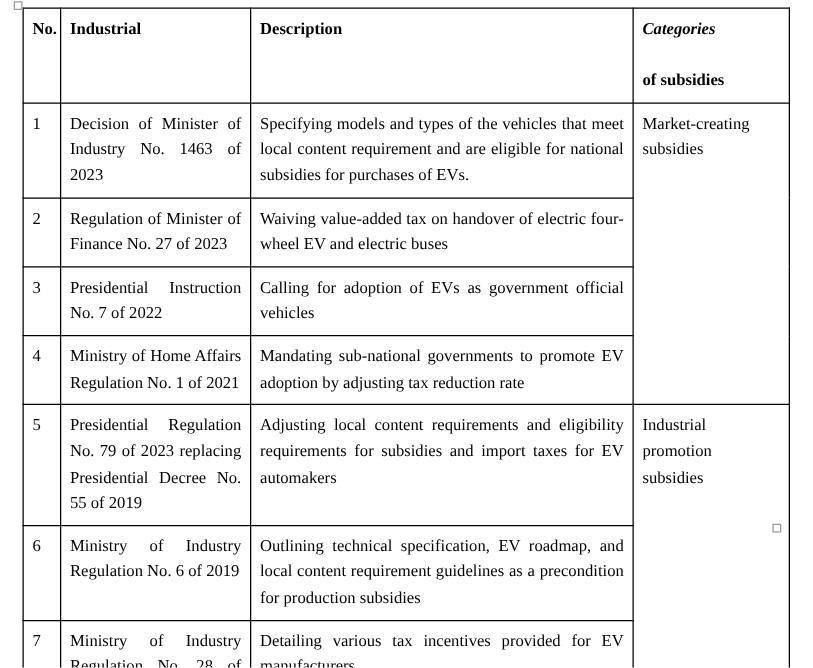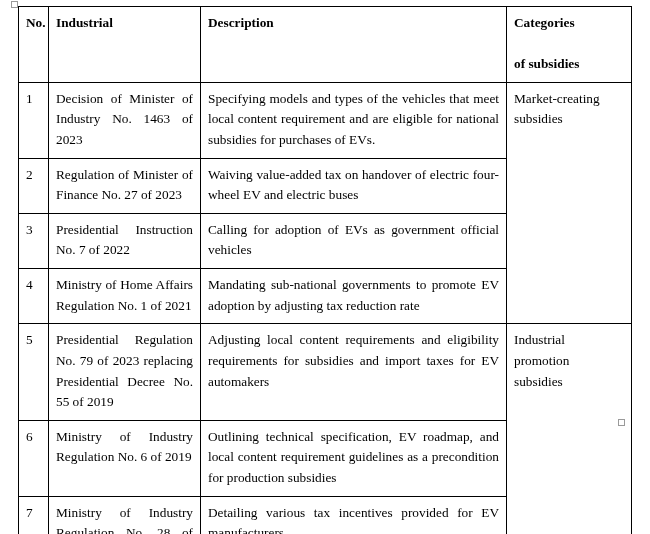--- a/index.html
+++ b/index.html
@@ -65,20 +65,21 @@
     padding-right: 6px;
     font-family: Liberation Serif, serif;
   }
   th.th-cat {
     text-align: justify;
     text-justify: inter-word;
   }
   .justify-line {
     text-align: justify;
     text-justify: inter-word;
+    font-style: italic;
   }
   .justify-line::after {
     content: "";
     display: inline-block;
     width: 100%;
   }
 </style>
 </head>
 <body>
 

